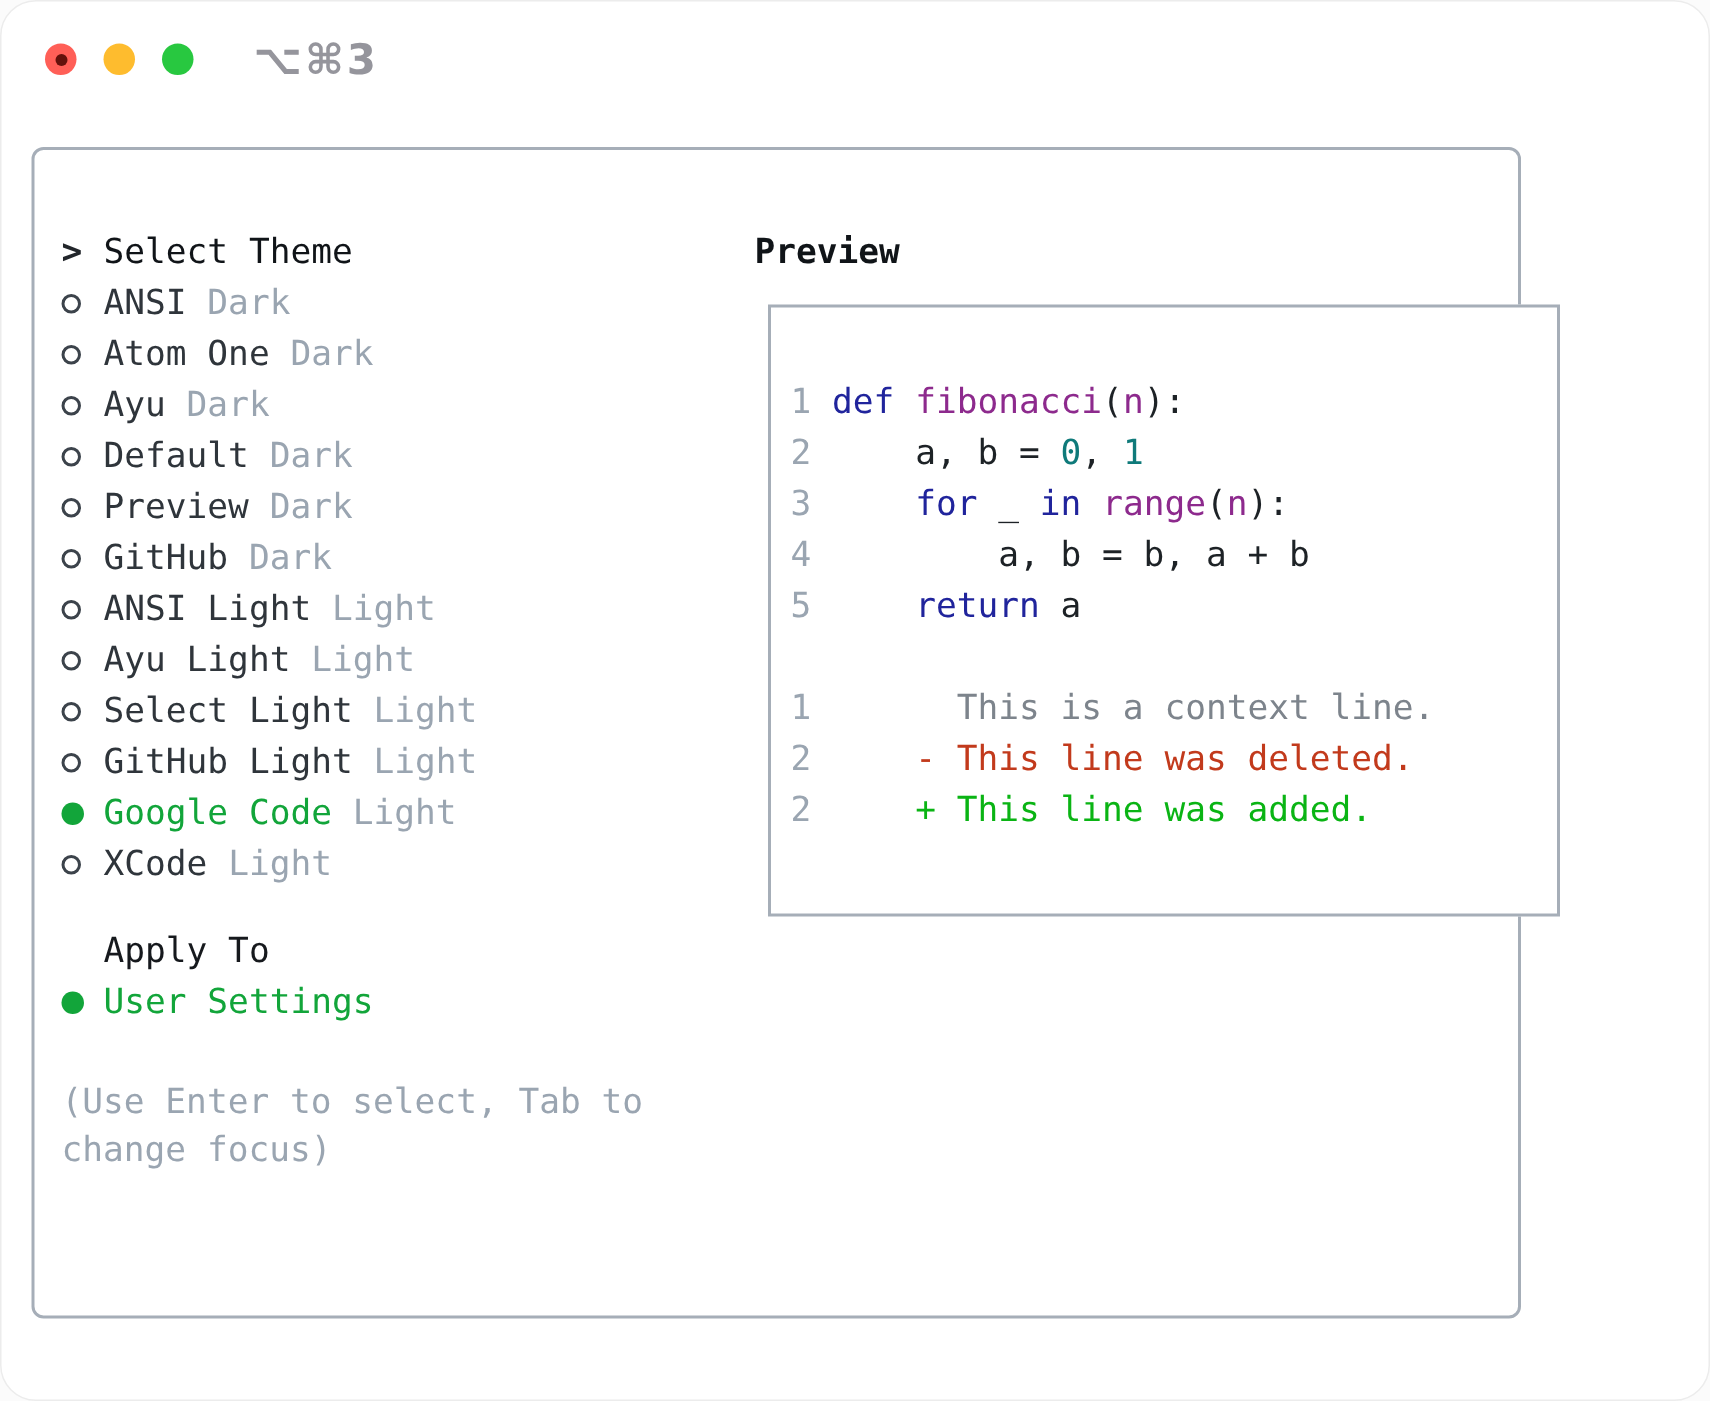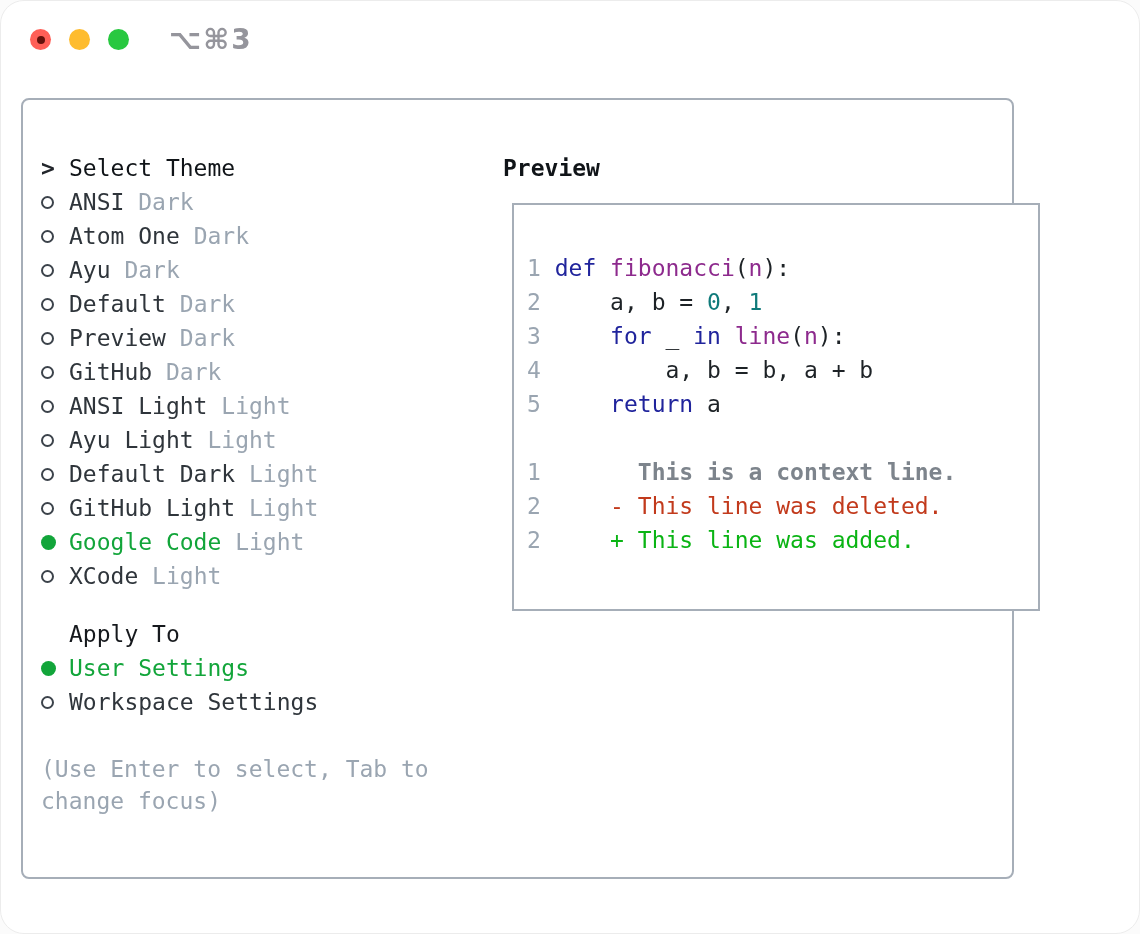--- a/index.html
+++ b/index.html
@@ -49,21 +49,21 @@
   .preview-title{position:absolute;left:480px;top:51px;height:34px;line-height:34px;font-weight:bold;color:var(--header_dark);}
   .preview-box{
     position:absolute;left:489px;top:103px;width:528px;height:408px;
     border:2px solid var(--border_gray);background:#fff;padding:46px 0 0 13px;overflow:hidden;
   }
   .cl{height:34px;line-height:34px;white-space:pre;color:var(--code_plain);}
   .ln{color:var(--muted_gray);}
   .kw{color:var(--keyword_blue);}
   .fn{color:var(--function_purple);}
   .nm{color:var(--number_teal);}
-  .context{color:var(--context_gray);font-weight:bold;}
+  .context{color:var(--context_gray);}
   .deleted{color:var(--deleted_red);}
   .added{color:var(--added_green);}
 </style>
 </head>
 <body>
 
 <div class="window">
 
   <div class="lights">
     <button class="light red">
@@ -86,47 +86,46 @@
 
       <div>
           <div class="row"><span class="marker"><span class="radio"></span></span><span class="tname">ANSI</span><span class="variant">Dark</span></div>
           <div class="row"><span class="marker"><span class="radio"></span></span><span class="tname">Atom One</span><span class="variant">Dark</span></div>
           <div class="row"><span class="marker"><span class="radio"></span></span><span class="tname">Ayu</span><span class="variant">Dark</span></div>
           <div class="row"><span class="marker"><span class="radio"></span></span><span class="tname">Default</span><span class="variant">Dark</span></div>
           <div class="row"><span class="marker"><span class="radio"></span></span><span class="tname">Preview</span><span class="variant">Dark</span></div>
           <div class="row"><span class="marker"><span class="radio"></span></span><span class="tname">GitHub</span><span class="variant">Dark</span></div>
           <div class="row"><span class="marker"><span class="radio"></span></span><span class="tname">ANSI Light</span><span class="variant">Light</span></div>
           <div class="row"><span class="marker"><span class="radio"></span></span><span class="tname">Ayu Light</span><span class="variant">Light</span></div>
-          <div class="row"><span class="marker"><span class="radio"></span></span><span class="tname">Default Dark</span><span class="variant">Light</span></div>
+          <div class="row"><span class="marker"><span class="radio"></span></span><span class="tname">Select Light</span><span class="variant">Light</span></div>
           <div class="row"><span class="marker"><span class="radio"></span></span><span class="tname">GitHub Light</span><span class="variant">Light</span></div>
           <div class="row"><span class="marker"><span class="radio sel"></span></span><span class="tname sel">Google Code</span><span class="variant">Light</span></div>
           <div class="row"><span class="marker"><span class="radio"></span></span><span class="tname">XCode</span><span class="variant">Light</span></div>
         </div>
 
       <div class="apply-section">
         <div class="row">
           <span class="marker"></span>
           <span class="subhdr">Apply To</span>
         </div>
         <div>
             <div class="row"><span class="marker"><span class="radio sel"></span></span><span class="tname sel">User Settings</span></div>
-            <div class="row"><span class="marker"><span class="radio"></span></span><span class="tname">Workspace Settings</span></div>
           </div>
       </div>
 
       <div class="hint">(Use Enter to select, Tab to change focus)</div>
     </div>
 
     <div class="preview-title">Preview</div>
 
     <div class="preview-box">
       <div>
           <div class="cl"><span class="ln">1 </span><span class="kw">def</span><span> </span><span class="fn">fibonacci</span><span>(</span><span class="fn">n</span><span>):</span></div>
           <div class="cl"><span class="ln">2 </span><span>    a, b = </span><span class="nm">0</span><span>, </span><span class="nm">1</span></div>
-          <div class="cl"><span class="ln">3 </span><span>    </span><span class="kw">for</span><span> _ </span><span class="kw">in</span><span> </span><span class="fn">line</span><span>(</span><span class="fn">n</span><span>):</span></div>
+          <div class="cl"><span class="ln">3 </span><span>    </span><span class="kw">for</span><span> _ </span><span class="kw">in</span><span> </span><span class="fn">range</span><span>(</span><span class="fn">n</span><span>):</span></div>
           <div class="cl"><span class="ln">4 </span><span>        a, b = b, a + b</span></div>
           <div class="cl"><span class="ln">5 </span><span>    </span><span class="kw">return</span><span> a</span></div>
           <div class="cl"> </div>
           <div class="cl"><span class="ln">1 </span><span class="context">      This is a context line.</span></div>
           <div class="cl"><span class="ln">2 </span><span class="deleted">    - This line was deleted.</span></div>
           <div class="cl"><span class="ln">2 </span><span class="added">    + This line was added.</span></div>
         </div>
     </div>
 
   </div>

